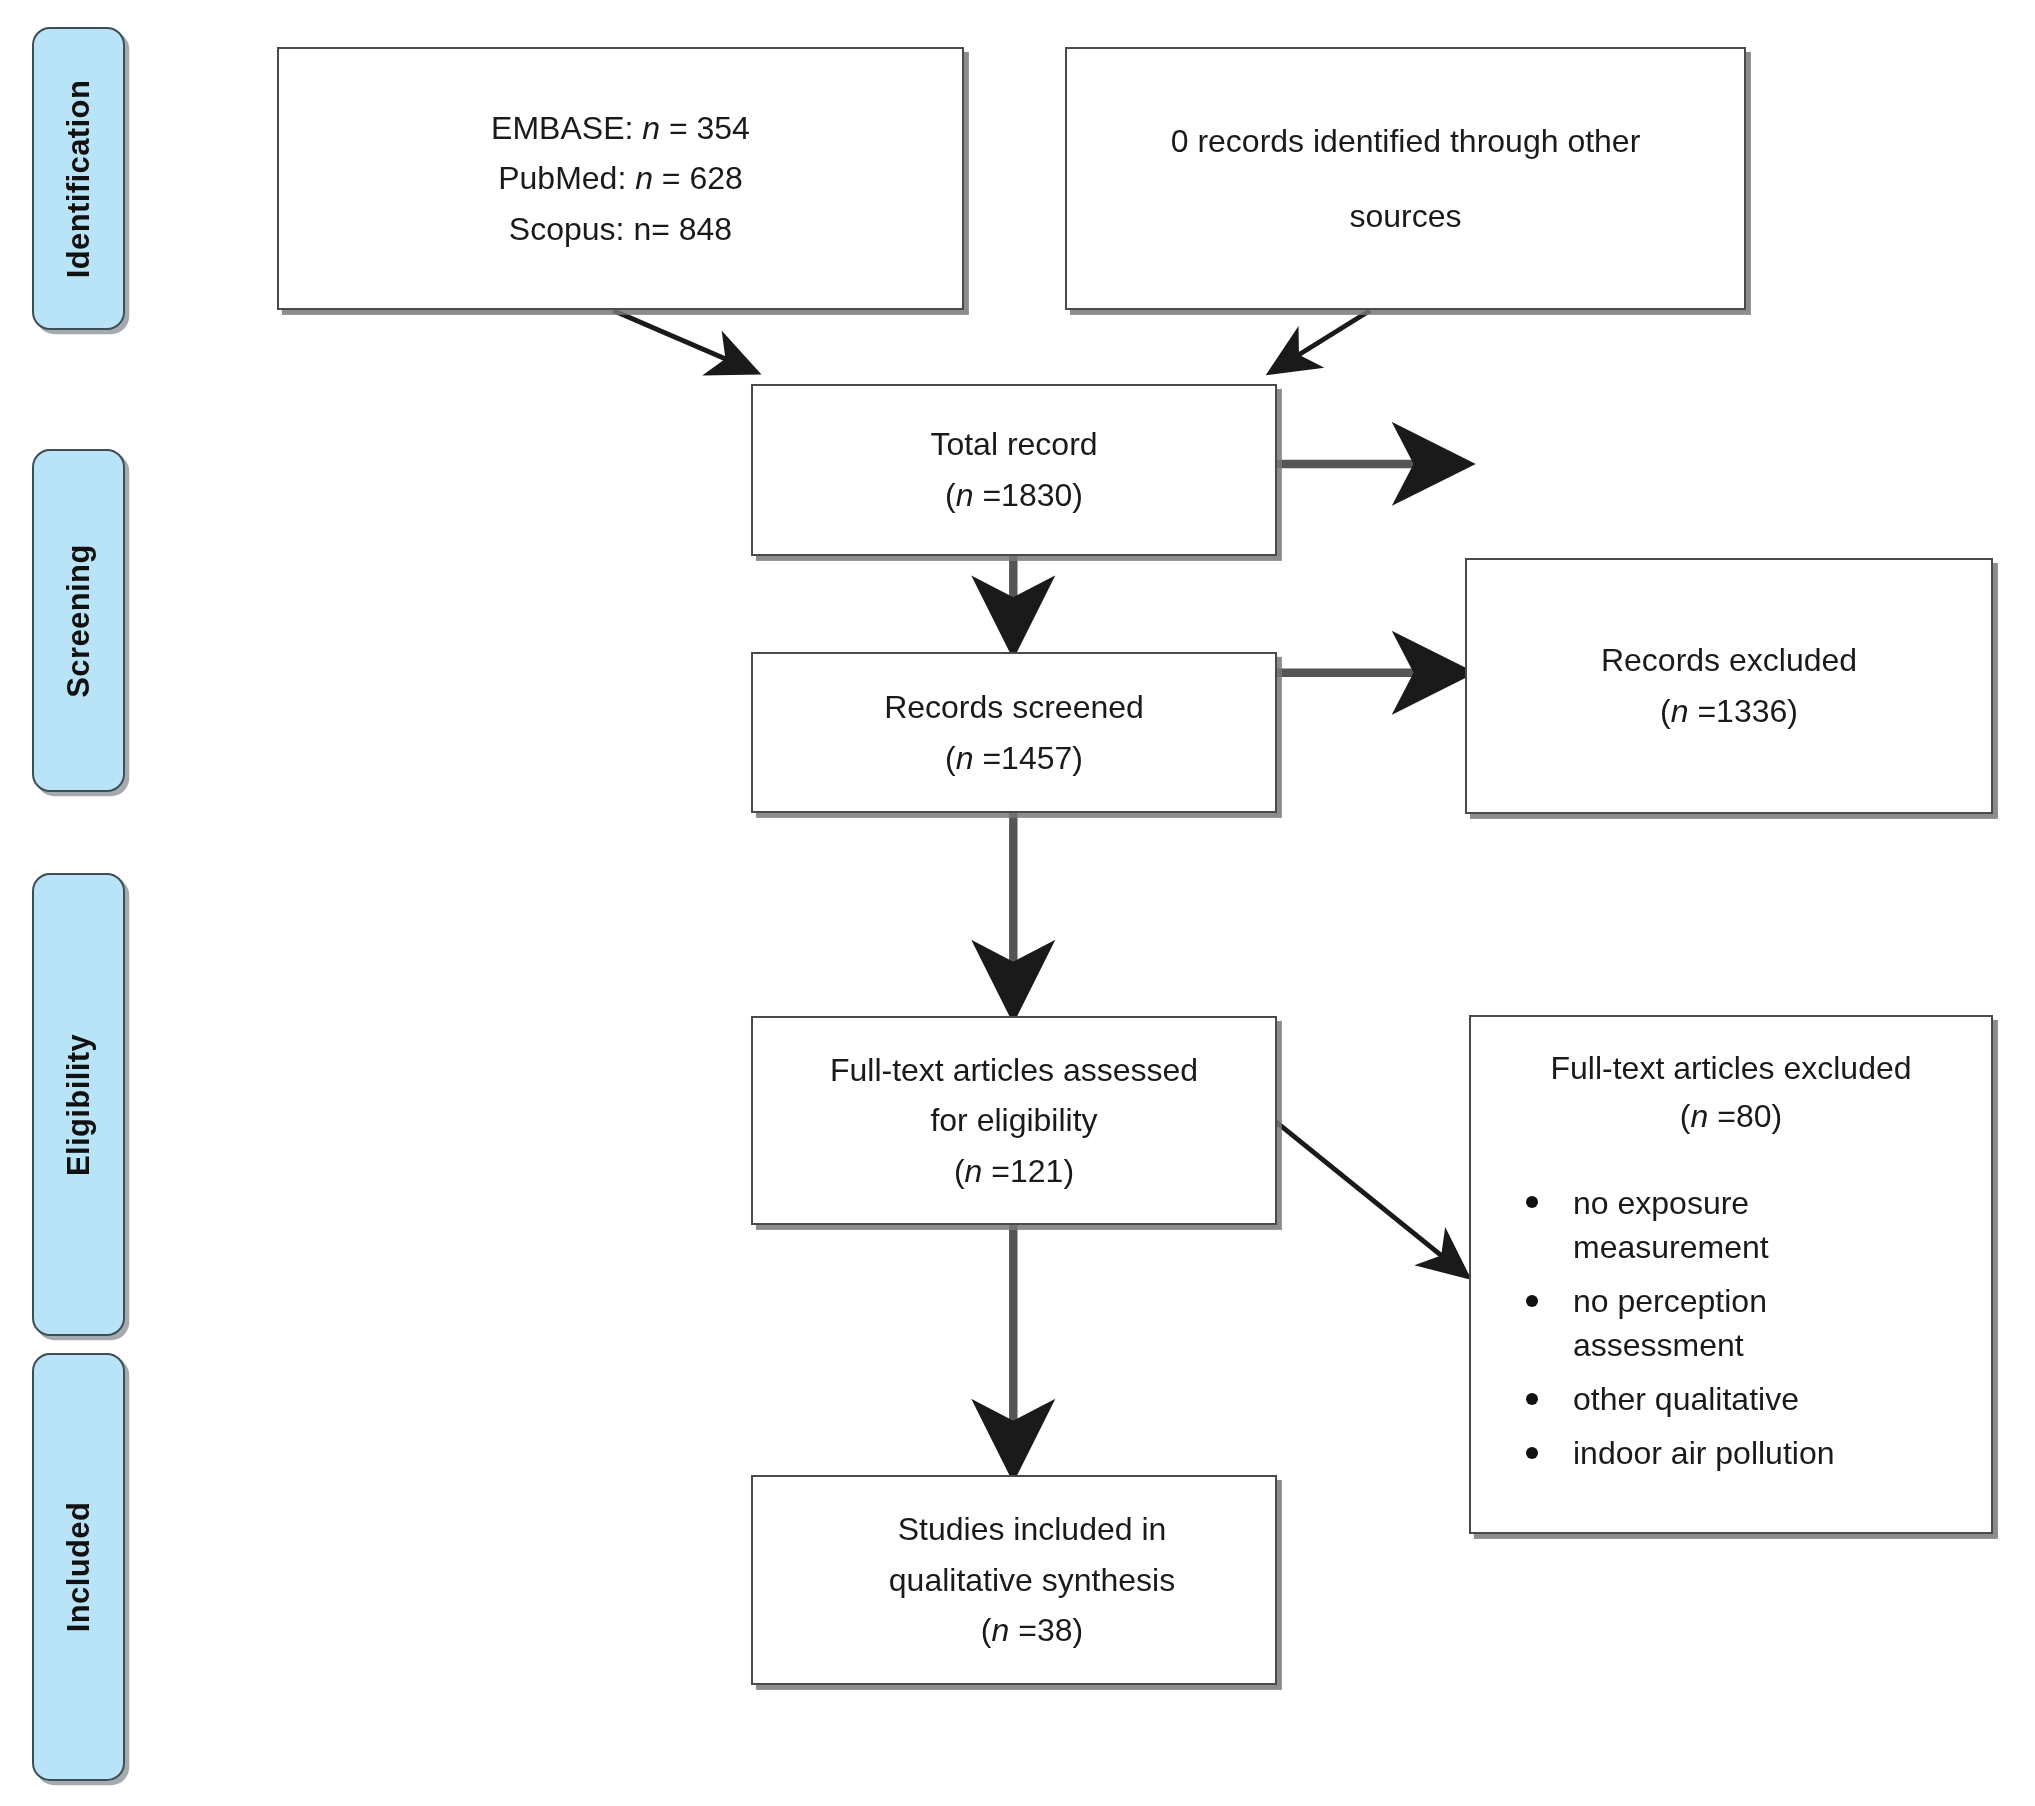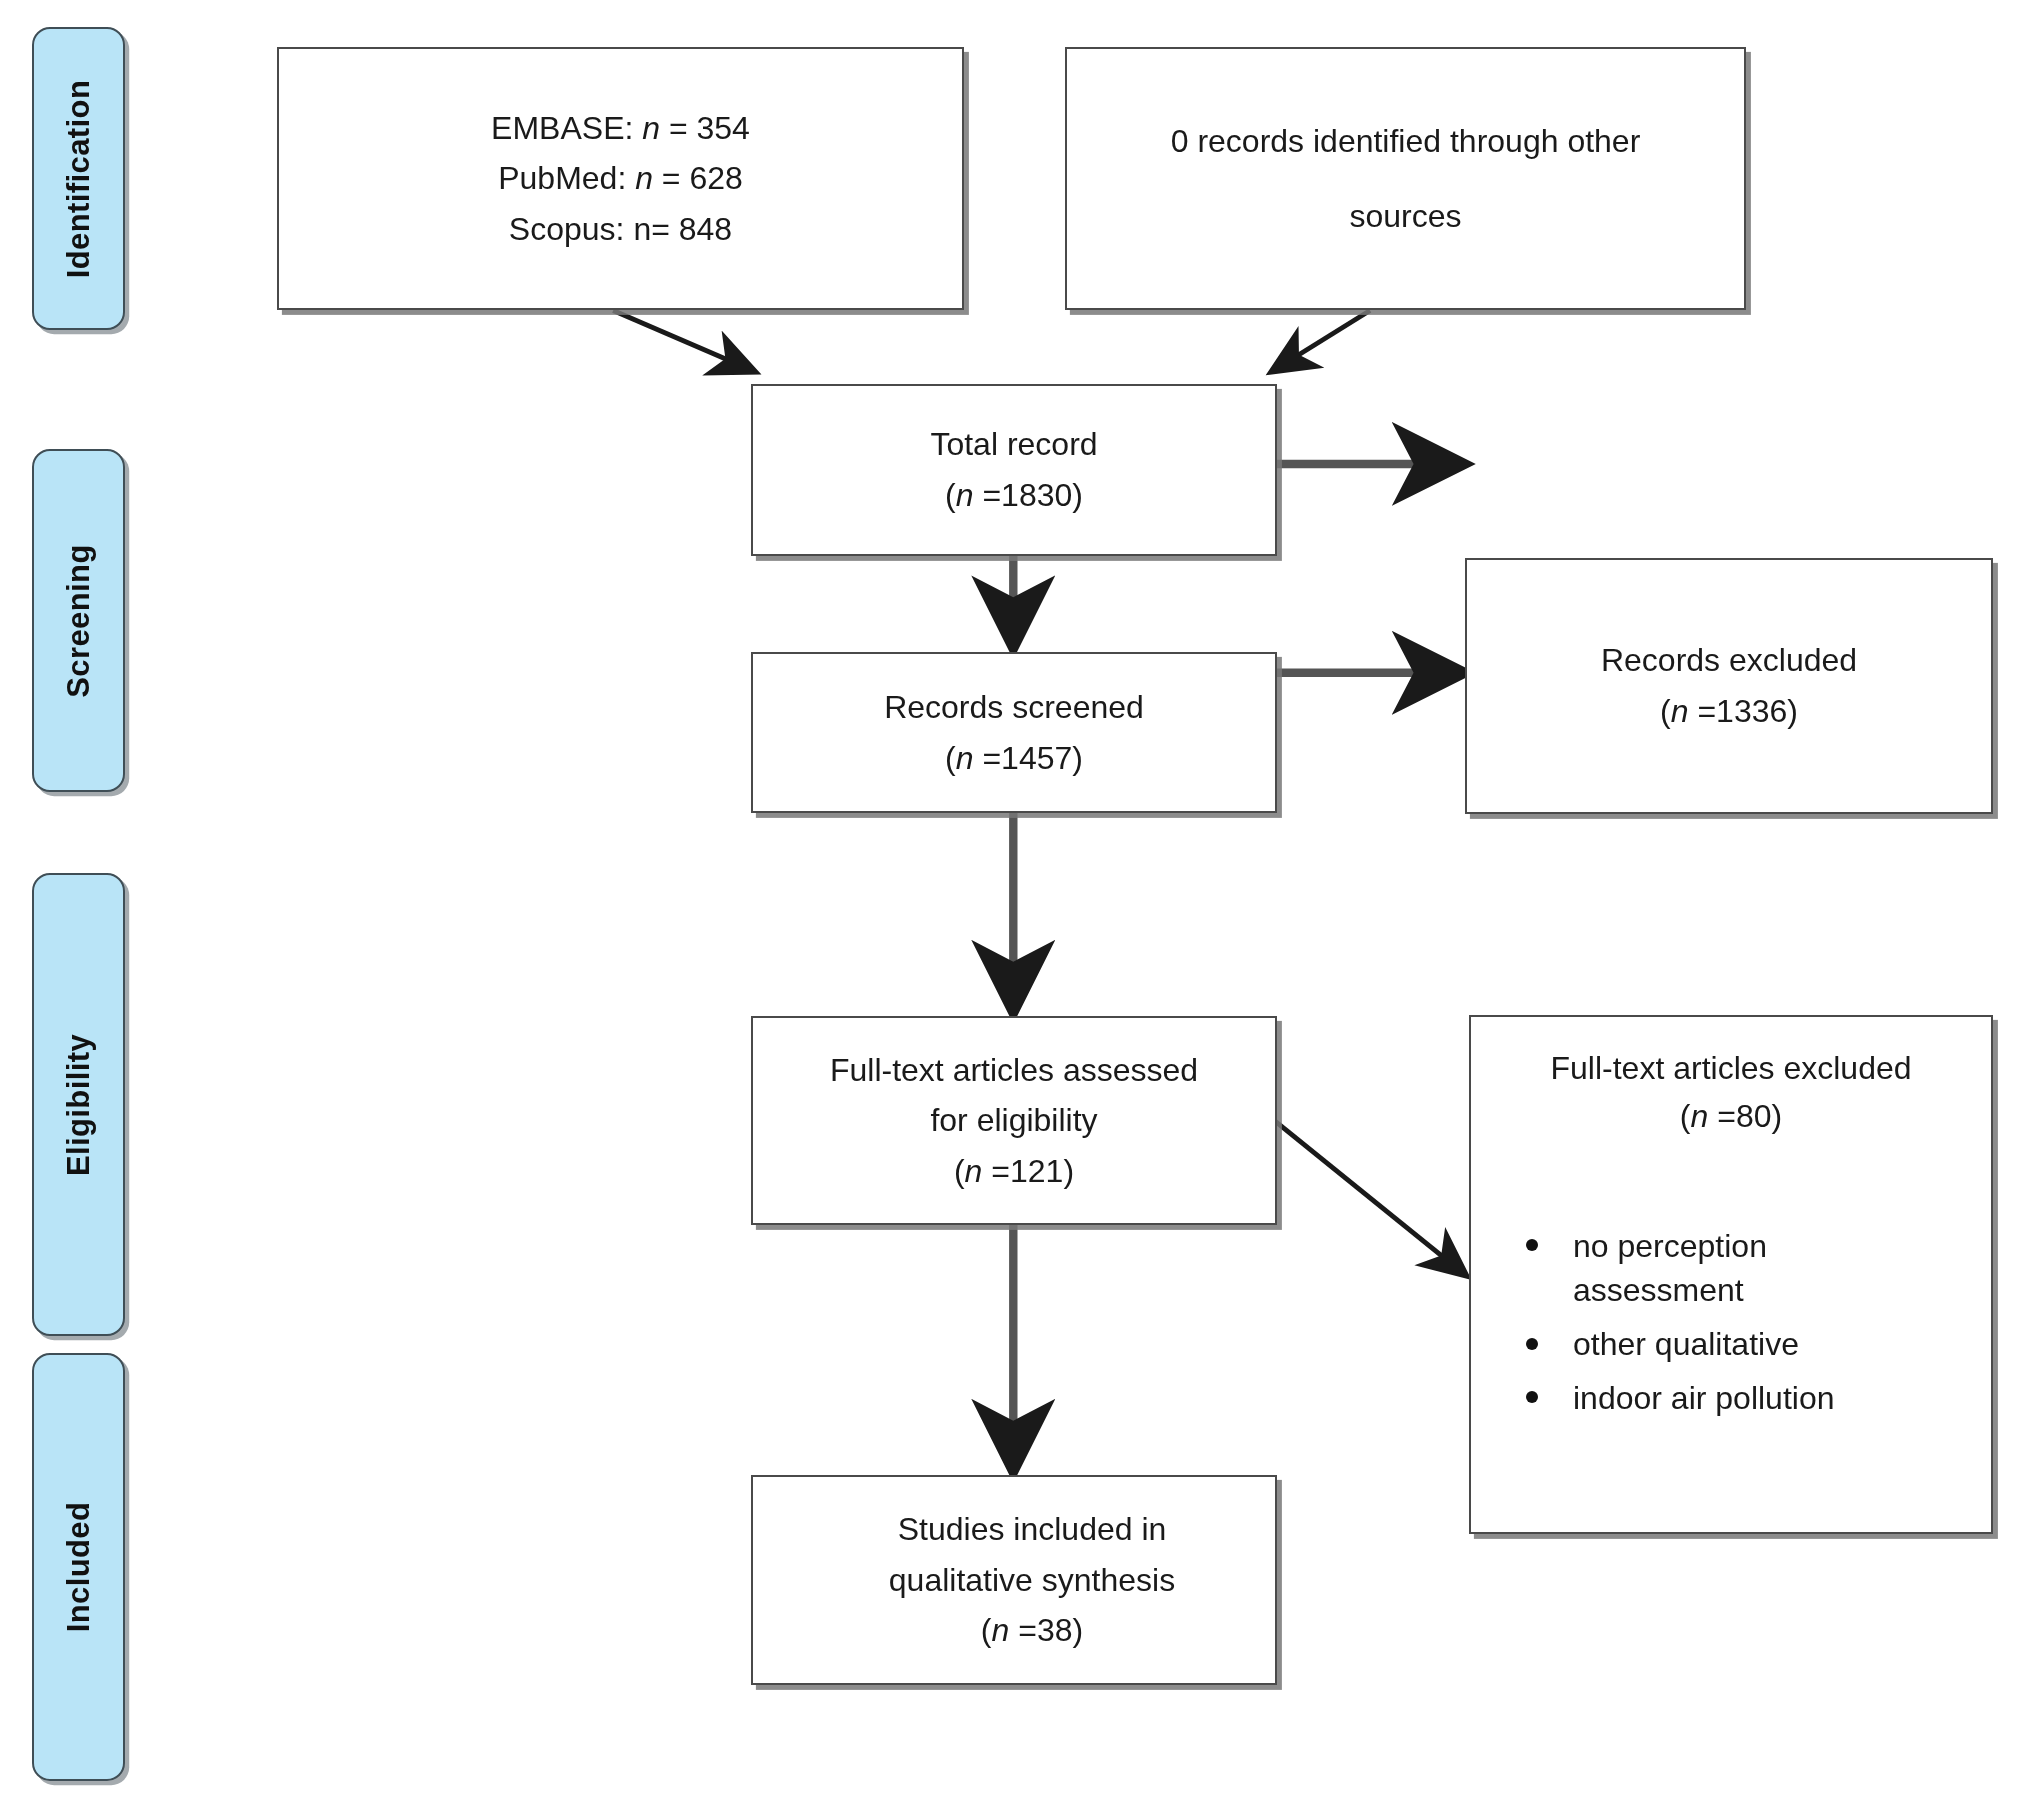--- a/index.html
+++ b/index.html
@@ -197,30 +197,35 @@
   </div>
 
   <div class="flow-box" style="left:751px; top:1016px; width:526px; height:209px;">
     <div class="line">Full-text articles assessed</div>
     <div class="line">for eligibility</div>
     <div class="line">
       <span>(</span><span class="nital">n</span><span> =121)</span>
     </div>
   </div>
 
-  <div class="flow-box left-align-list" style="left:1469px; top:1015px; width:524px; height:519px;gap:43px;">
+  <div class="flow-box left-align-list" style="left:1469px; top:1015px; width:524px; height:519px;">
     <div class="excl-head">
       <div>Full-text articles excluded</div>
       <div>
         <span>(</span><span class="nital">n</span><span> =80)</span>
       </div>
     </div>
     <ul class="excl-list">
       <li>
         <span class="bullet-dot"></span>
+        <span>no exposure</span><br>
+        <span>measurement</span>
+      </li>
+      <li>
+        <span class="bullet-dot"></span>
         <span>no perception</span><br>
         <span>assessment</span>
       </li>
       <li>
         <span class="bullet-dot"></span>
         <span>other qualitative</span>
       </li>
       <li>
         <span class="bullet-dot"></span>
         <span>indoor air pollution</span>

